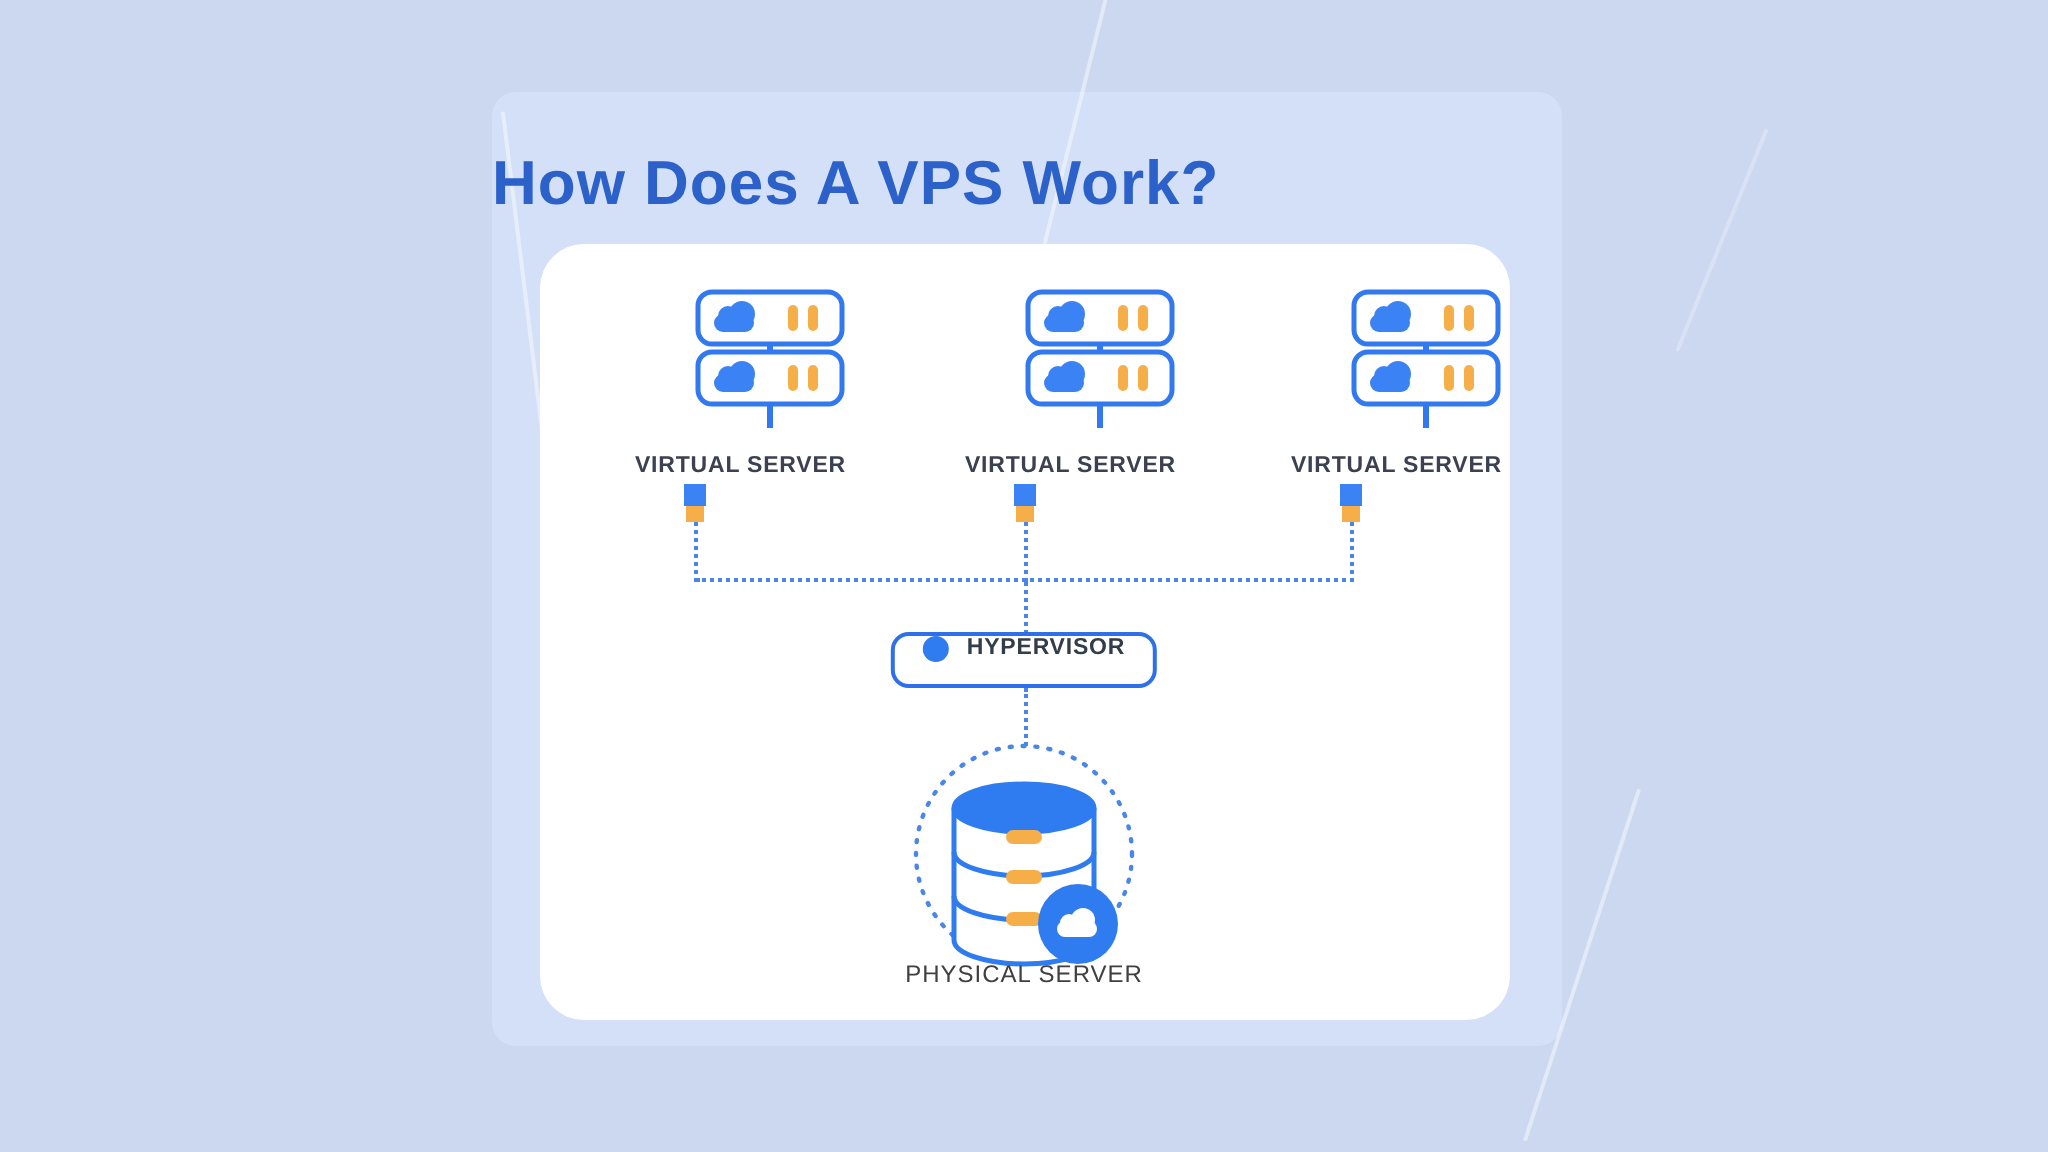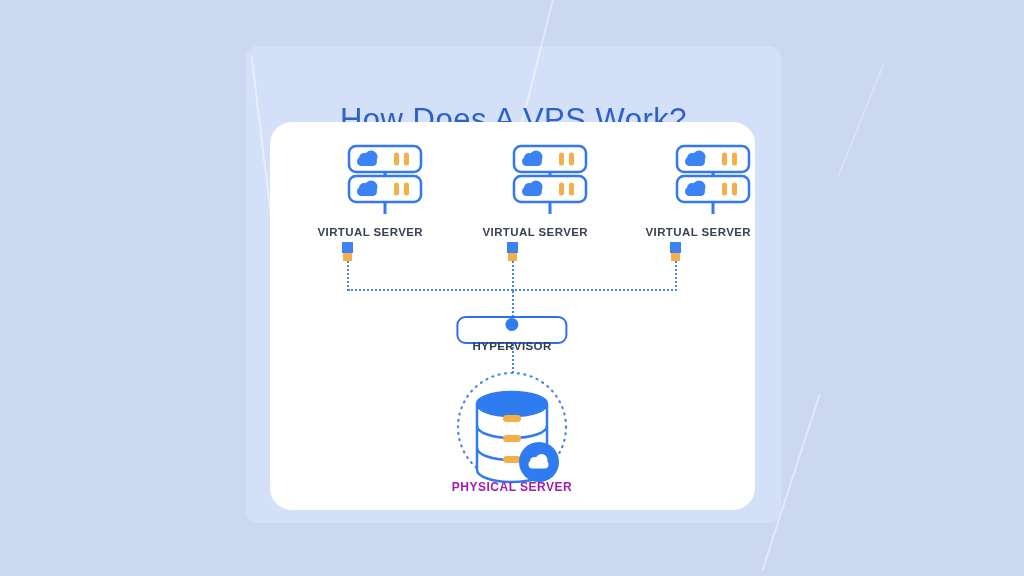--- a/index.html
+++ b/index.html
@@ -25,26 +25,25 @@
     border-radius: 2px;
   }
   .streak.s1 { left: 536px; top: -12px; height: 150px; transform: rotate(14deg); }
   .streak.s2 { left: 262px; top: 55px;  height: 190px; transform: rotate(-7deg); }
   .streak.s3 { left: 790px; top: 390px; height: 185px; transform: rotate(18deg); }
   .streak.s4 { left: 860px; top: 60px;  height: 120px; transform: rotate(22deg); opacity:.6; }
 
   .title {
     position: absolute;
     left: 246px; top: 74px; width: 535px;
-    text-align: center;
+    text-align: left;
     font-size: 31px;
-    font-weight: 400;
+    font-weight: 700;
     letter-spacing: 0.5px;
     color: #2b61c8;
-    margin-top: 28px;
   }
 
   .card {
     position: absolute;
     left: 270px; top: 122px; width: 485px; height: 388px;
     background: #ffffff;
     border-radius: 22px;
   }
 
   
@@ -81,44 +80,43 @@
   .v3 { left: 675px; top: 261px; height: 30px; }
   .hbus { left: 348px; top: 289px; width: 329px; }
   .vmid { left: 512px; top: 291px; height: 26px; }
   .vlow { left: 512px; top: 344px; height: 29px; }
 
   .hypervisor {
     position: absolute;
     left: 512px; top: 316px;
     transform: translateX(-50%);
     height: 28px;
-    display: flex; align-items: center; gap: 9px;
+    display: flex; align-items: flex-start; gap: 9px;
     padding: 0 14px;
     background: #ffffff;
     border: 2px solid #2f6fea;
     border-radius: 9px;
-    flex-direction: column;
   }
   .hyp-dot {
     width: 13px; height: 13px; border-radius: 50%;
     background: #2f7bf0; flex: 0 0 auto;
   }
   .hyp-label {
     font-size: 11.5px; font-weight: 700; letter-spacing: 0.4px;
     color: #333c49;
   }
 
   .phys-svg { position: absolute; left: 450px; top: 370px; }
   .phys-label {
     position: absolute;
     left: 512px; top: 480px;
     transform: translateX(-50%);
     white-space: nowrap;
-    font-size: 12px; font-weight: 700; letter-spacing: 0.5px;
-    color: #a21caf;
+    font-size: 12px; font-weight: 400; letter-spacing: 0.5px;
+    color: #404040;
   }
 </style>
 </head>
 <body>
 
 <div class="stage">
 
   <div class="panel"></div>
   <div class="streak s1"></div>
   <div class="streak s2"></div>

